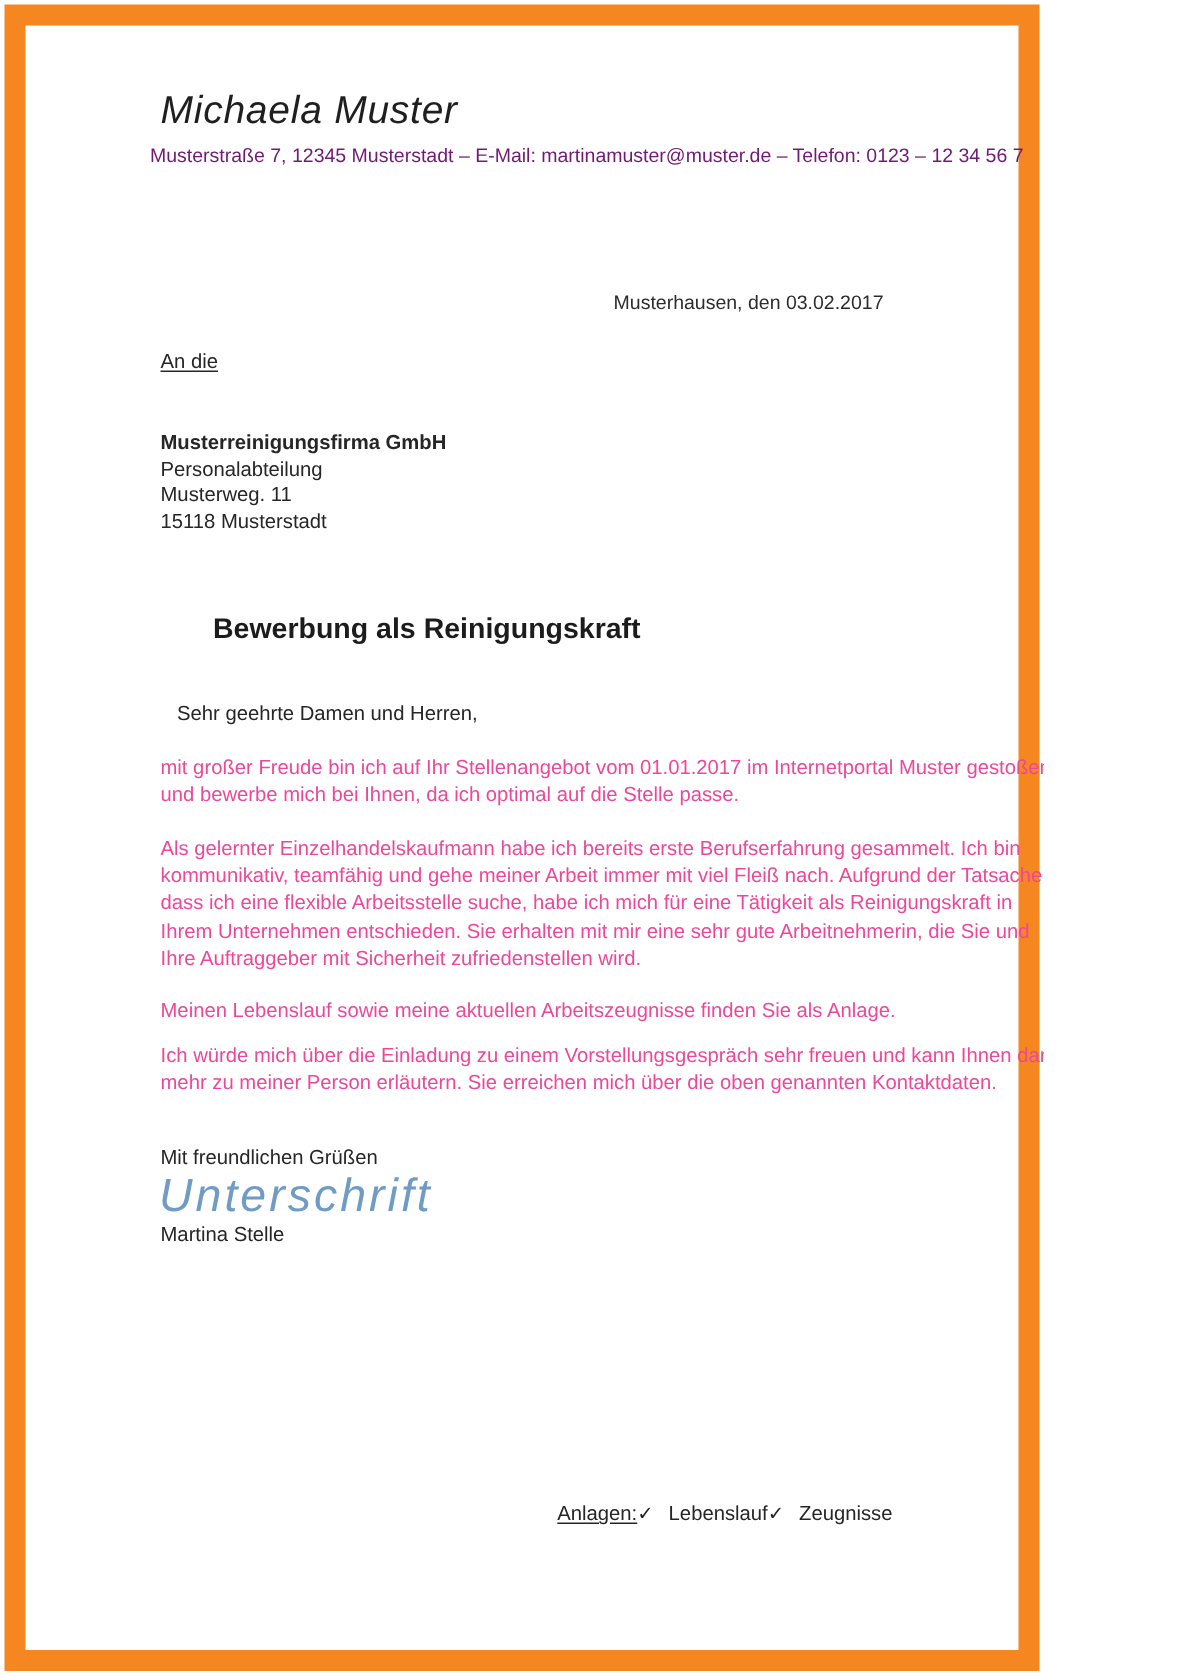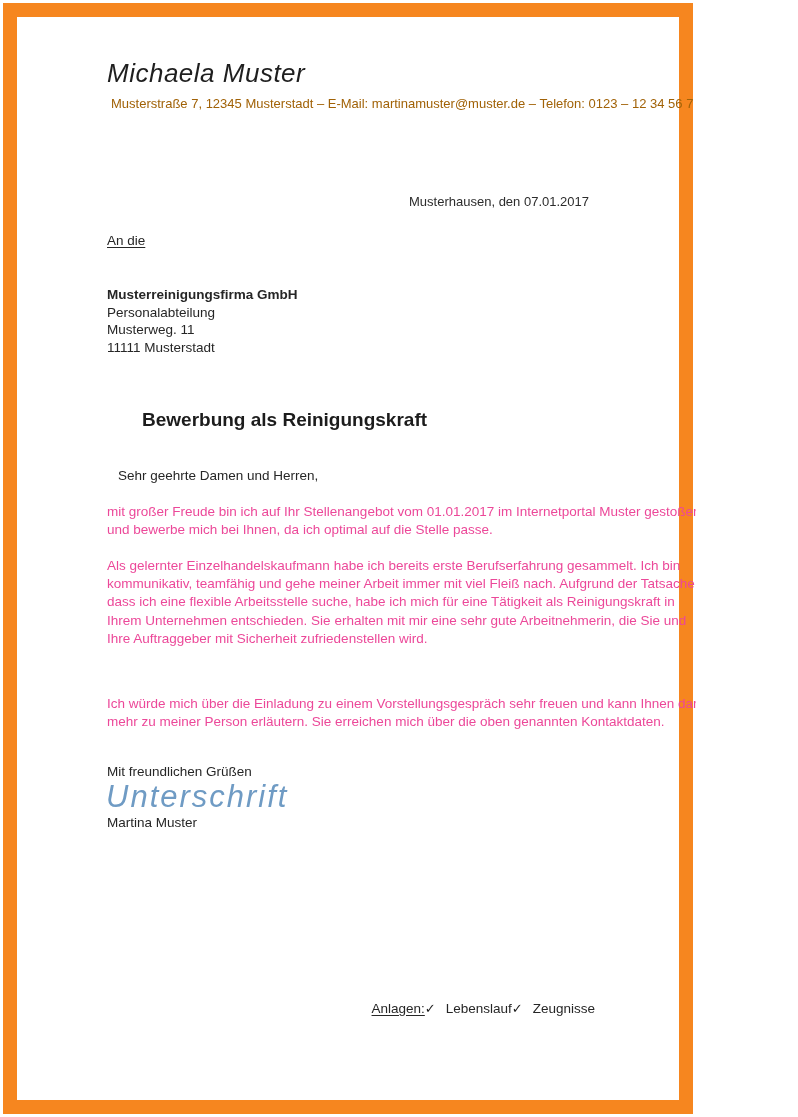--- a/index.html
+++ b/index.html
@@ -25,23 +25,23 @@
   .abs { position: absolute; }
 
   .sender-name {
     left: 107px; top: 58px;
     font-style: italic;
     font-size: 26px;
     letter-spacing: 0.5px;
     color: #1f1f1f;
   }
   .contact-line {
-    left: 111px; top: 96px;
+    left: 100px; top: 96px;
     font-size: 13px;
-    color: #a16207;
+    color: #701a75;
     white-space: nowrap;
   }
   .date-line {
     right: 107px; top: 194px;
     font-size: 13px;
     color: #2c2c2c;
   }
   .an-die {
     left: 107px; top: 233px;
     font-size: 13.5px;
@@ -114,42 +114,43 @@
 </style>
 </head>
 <body>
 
 <div class="page">
   <div class="frame" style="border-color: rgb(246, 134, 31);"></div>
 
   <div class="abs sender-name">Michaela Muster</div>
   <div class="abs contact-line">Musterstraße 7, 12345 Musterstadt – E-Mail: martinamuster@muster.de – Telefon: 0123 – 12 34 56 7</div>
 
-  <div class="abs date-line">Musterhausen, den 07.01.2017</div>
+  <div class="abs date-line">Musterhausen, den 03.02.2017</div>
 
   <div class="abs an-die">An die</div>
 
   <div class="abs recipient">
     <div class="company">Musterreinigungsfirma GmbH</div>
     <div>Personalabteilung</div>
     <div>Musterweg. 11</div>
-    <div>11111 Musterstadt</div>
+    <div>15118 Musterstadt</div>
   </div>
 
   <div class="abs subject">Bewerbung als Reinigungskraft</div>
 
   <div class="abs salutation">Sehr geehrte Damen und Herren,</div>
 
   <div class="abs bodytext p1">mit großer Freude bin ich auf Ihr Stellenangebot vom 01.01.2017 im Internetportal Muster gestoßen und bewerbe mich bei Ihnen, da ich optimal auf die Stelle passe.</div>
   <div class="abs bodytext p2">Als gelernter Einzelhandelskaufmann habe ich bereits erste Berufserfahrung gesammelt. Ich bin kommunikativ, teamfähig und gehe meiner Arbeit immer mit viel Fleiß nach. Aufgrund der Tatsache, dass ich eine flexible Arbeitsstelle suche, habe ich mich für eine Tätigkeit als Reinigungskraft in Ihrem Unternehmen entschieden. Sie erhalten mit mir eine sehr gute Arbeitnehmerin, die Sie und Ihre Auftraggeber mit Sicherheit zufriedenstellen wird.</div>
+  <div class="abs bodytext p3">Meinen Lebenslauf sowie meine aktuellen Arbeitszeugnisse finden Sie als Anlage.</div>
   <div class="abs bodytext p4">Ich würde mich über die Einladung zu einem Vorstellungsgespräch sehr freuen und kann Ihnen dann mehr zu meiner Person erläutern. Sie erreichen mich über die oben genannten Kontaktdaten.</div>
 
   <div class="abs regards">Mit freundlichen Grüßen</div>
   <div class="abs signature" style="color: rgb(111, 155, 196);">Unterschrift</div>
-  <div class="abs sig-name">Martina Muster</div>
+  <div class="abs sig-name">Martina Stelle</div>
 
   <div class="abs attachments">
     <div class="att-title">Anlagen:</div>
     <div class="att-row">
       <span class="att-check">✓</span>
       <span>Lebenslauf</span>
     </div>
     <div class="att-row">
       <span class="att-check">✓</span>
       <span>Zeugnisse</span>

